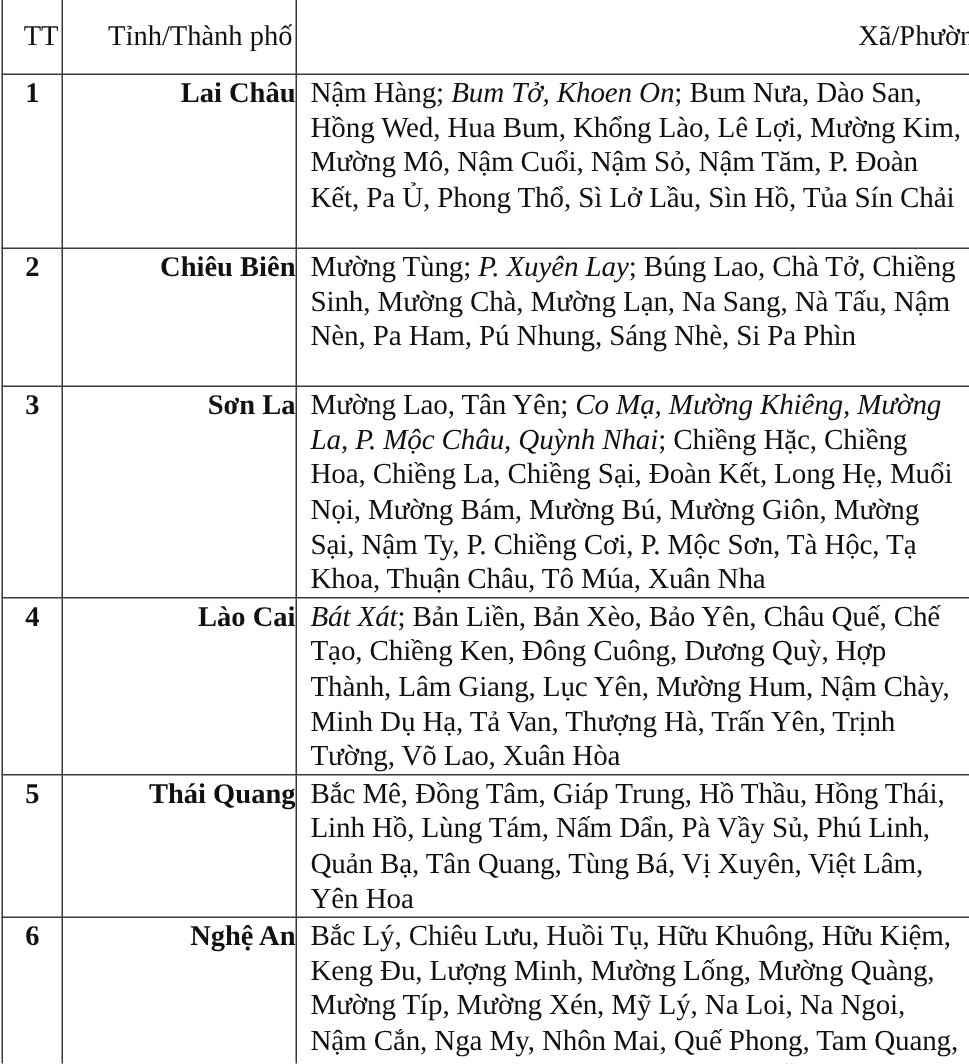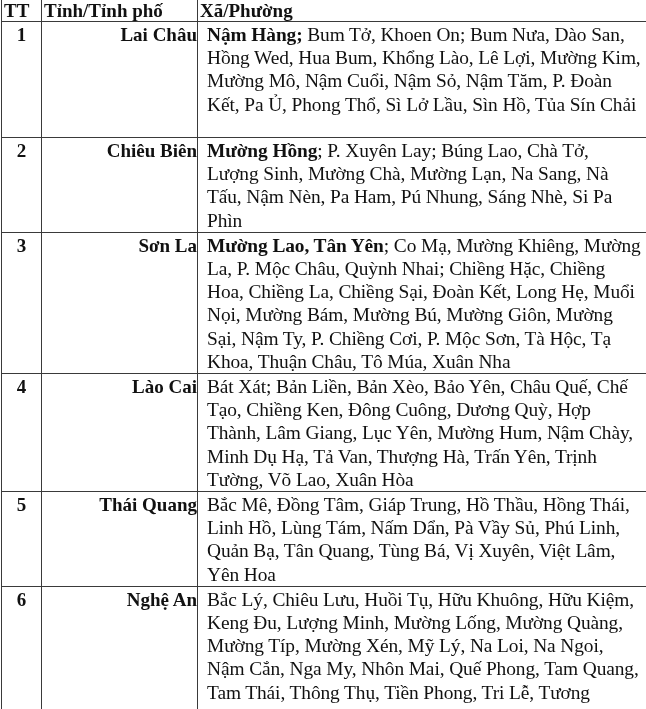--- a/index.html
+++ b/index.html
@@ -27,26 +27,26 @@
   table.admin-table td {
     border: 1.5px solid #3a3a3a;
     vertical-align: top;
     padding: 0;
   }
   col.c-tt { width: 40px; }
   col.c-prov { width: 156px; }
   col.c-ward { width: 464px; }
 
   th {
-    font-weight: bold;
+    font-weight: normal;
     font-size: 19px;
     line-height: 21px;
     height: 20px;
-    text-align: left;
-    padding: 0 2px !important;
+    text-align: right;
+    padding: 14px 2px !important;
   }
   td.tt {
     text-align: center;
     font-weight: bold;
     font-size: 19px;
     line-height: 23px;
     padding-top: 1px !important;
   }
   td.prov {
     text-align: right;
@@ -55,55 +55,55 @@
     line-height: 23px;
     padding-top: 1px !important;
   }
   td.wards {
     font-size: 19.4px;
     line-height: 23.2px;
     padding: 1px 18px 0 9px !important;
     text-align: left;
     letter-spacing: -0.1px;
   }
-  .b { font-weight: bold; }
-  .i { }
+  .b { font-weight: normal; }
+  .i { font-style: italic; }
   tr.r1 td { height: 114px; }
   tr.r2 td { height: 90px; }
   tr.r3 td { height: 139px; }
   tr.r4 td { height: 114px; }
   tr.r5 td { height: 90px; }
   tr.r6 td { height: 160px; }
 </style>
 </head>
 <body>
 
 <table class="admin-table">
   <colgroup>
     <col class="c-tt">
     <col class="c-prov">
     <col class="c-ward">
   </colgroup>
   <thead>
     <tr>
       <th>TT</th>
-      <th>Tỉnh/Tỉnh phố</th>
+      <th>Tỉnh/Thành phố</th>
       <th>Xã/Phường</th>
     </tr>
   </thead>
   <tbody>
     <tr class="r1">
       <td class="tt">1</td>
       <td class="prov">Lai Châu</td>
       <td class="wards"><span class="b">Nậm Hàng;</span><span> </span><span class="i">Bum Tở, Khoen On</span><span>; Bum Nưa, Dào San, Hồng Wed, Hua Bum, Khổng Lào, Lê Lợi, Mường Kim, Mường Mô, Nậm Cuổi, Nậm Sỏ, Nậm Tăm, P. Đoàn Kết, Pa Ủ, Phong Thổ, Sì Lở Lầu, Sìn Hồ, Tủa Sín Chải</span></td>
     </tr>
     <tr class="r2">
       <td class="tt">2</td>
       <td class="prov">Chiêu Biên</td>
-      <td class="wards"><span class="b">Mường Hồng</span><span>; </span><span class="i">P. Xuyên Lay</span><span>; Búng Lao, Chà Tở, Lượng Sinh, Mường Chà, Mường Lạn, Na Sang, Nà Tấu, Nậm Nèn, Pa Ham, Pú Nhung, Sáng Nhè, Si Pa Phìn</span></td>
+      <td class="wards"><span class="b">Mường Tùng</span><span>; </span><span class="i">P. Xuyên Lay</span><span>; Búng Lao, Chà Tở, Chiềng Sinh, Mường Chà, Mường Lạn, Na Sang, Nà Tấu, Nậm Nèn, Pa Ham, Pú Nhung, Sáng Nhè, Si Pa Phìn</span></td>
     </tr>
     <tr class="r3">
       <td class="tt">3</td>
       <td class="prov">Sơn La</td>
       <td class="wards"><span class="b">Mường Lao, Tân Yên</span><span>; </span><span class="i">Co Mạ, Mường Khiêng, Mường La, P. Mộc Châu, Quỳnh Nhai</span><span>; Chiềng Hặc, Chiềng Hoa, Chiềng La, Chiềng Sại, Đoàn Kết, Long Hẹ, Muổi Nọi, Mường Bám, Mường Bú, Mường Giôn, Mường Sại, Nậm Ty, P. Chiềng Cơi, P. Mộc Sơn, Tà Hộc, Tạ Khoa, Thuận Châu, Tô Múa, Xuân Nha</span></td>
     </tr>
     <tr class="r4">
       <td class="tt">4</td>
       <td class="prov">Lào Cai</td>
       <td class="wards"><span class="b"></span><span></span><span class="i">Bát Xát</span><span>; Bản Liền, Bản Xèo, Bảo Yên, Châu Quế, Chế Tạo, Chiềng Ken, Đông Cuông, Dương Quỳ, Hợp Thành, Lâm Giang, Lục Yên, Mường Hum, Nậm Chày, Minh Dụ Hạ, Tả Van, Thượng Hà, Trấn Yên, Trịnh Tường, Võ Lao, Xuân Hòa</span></td>

